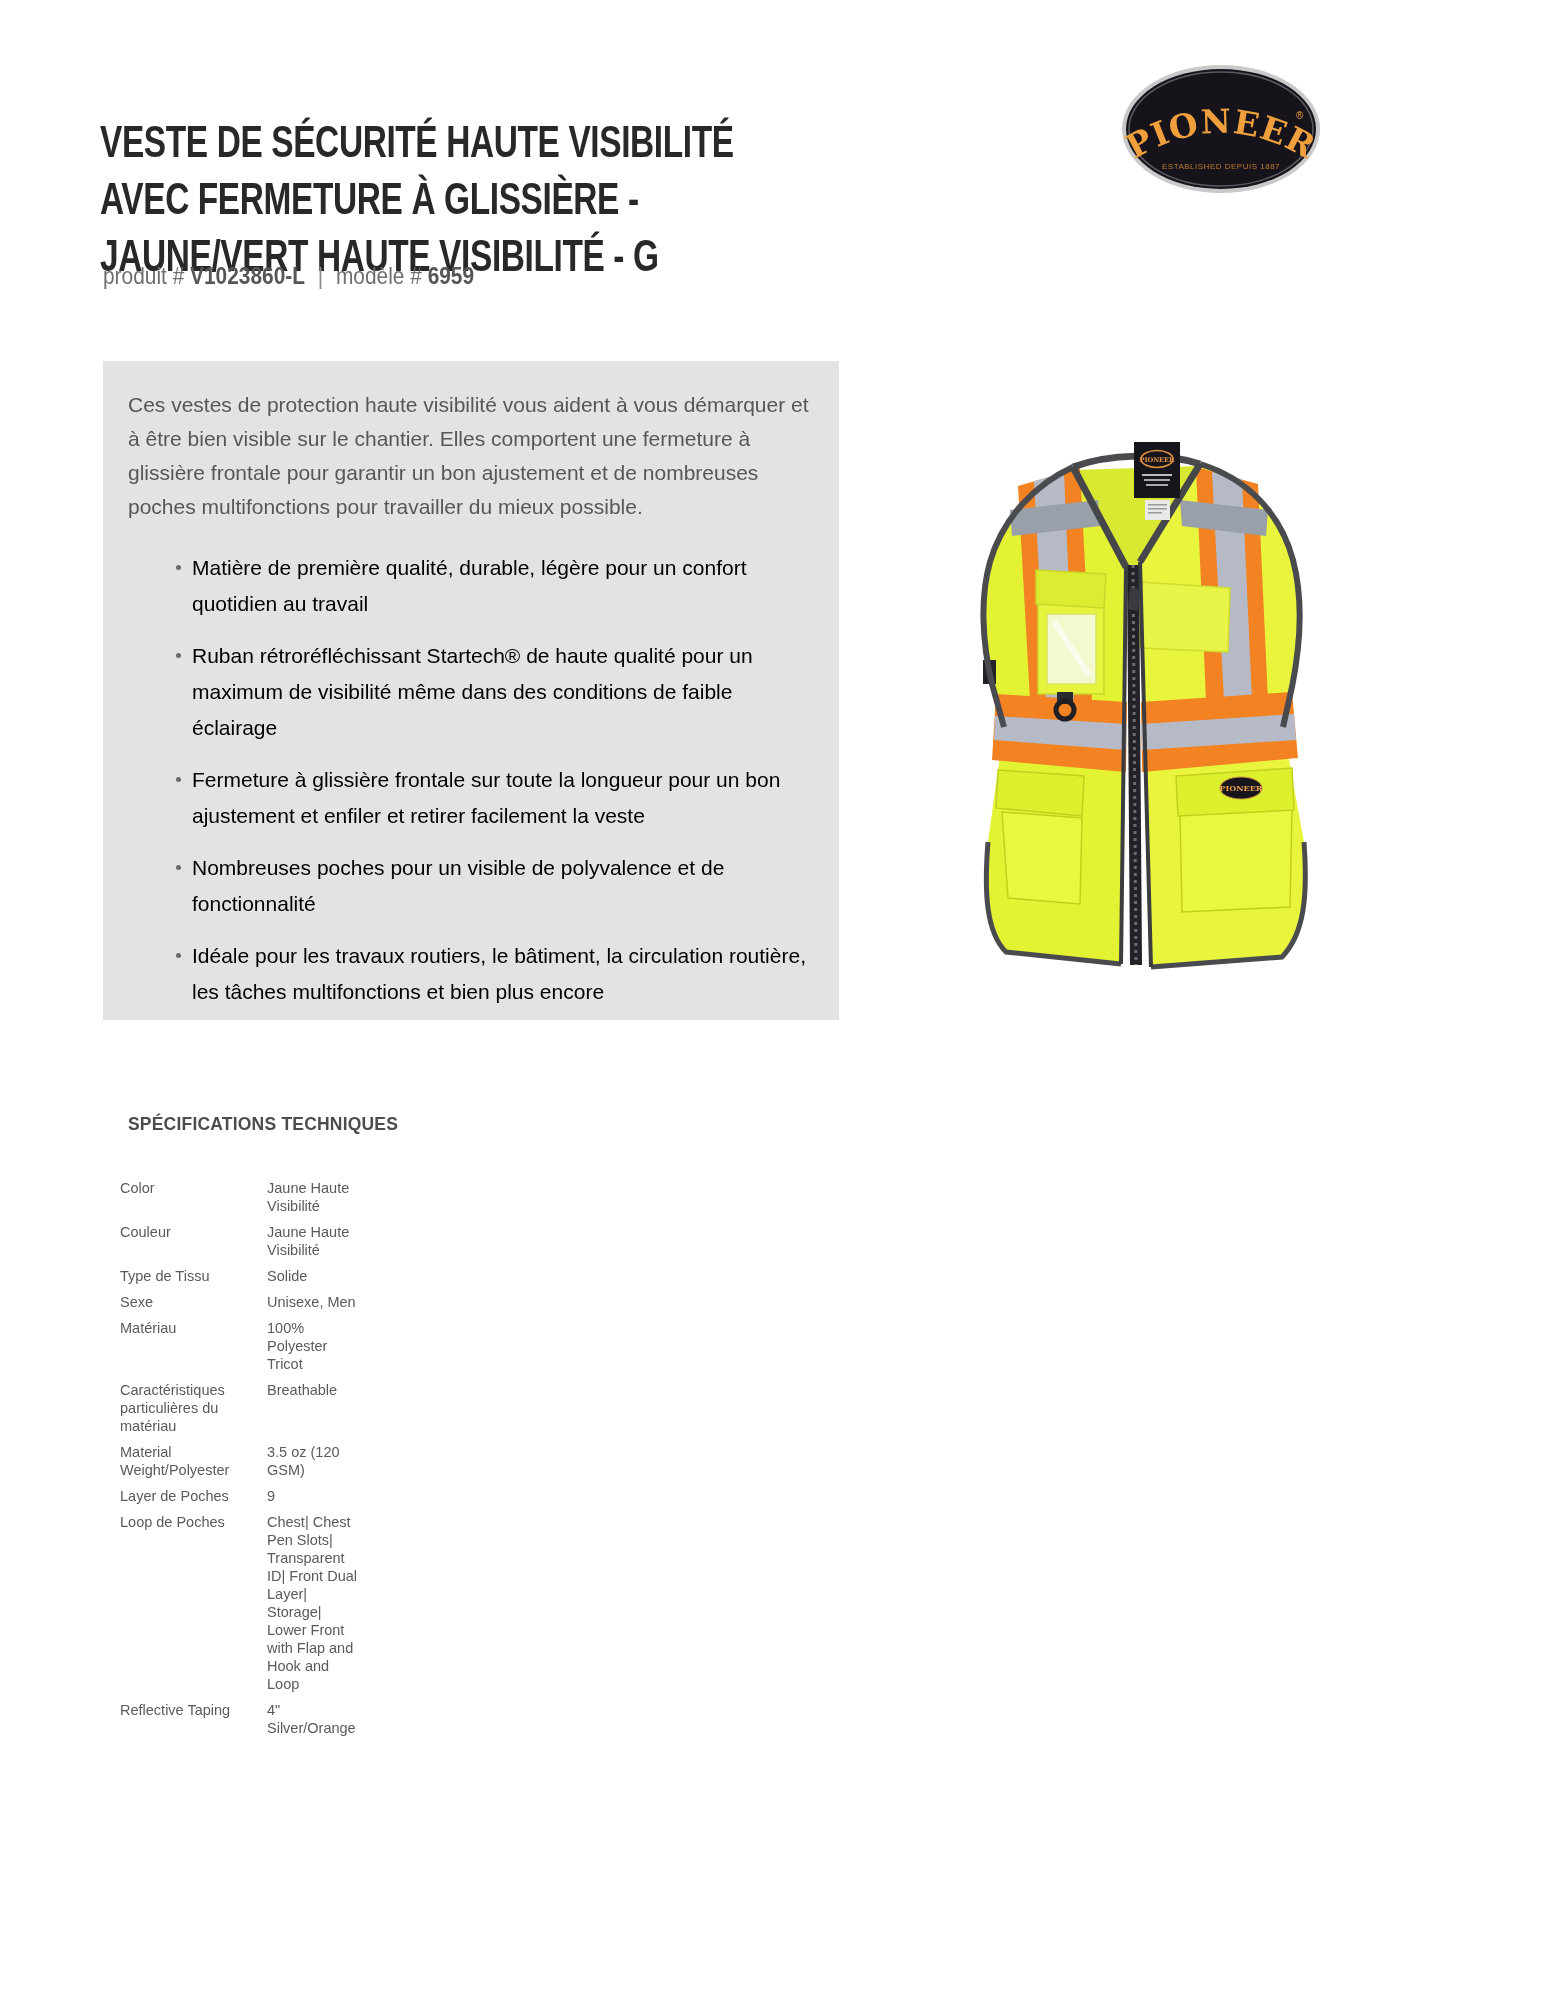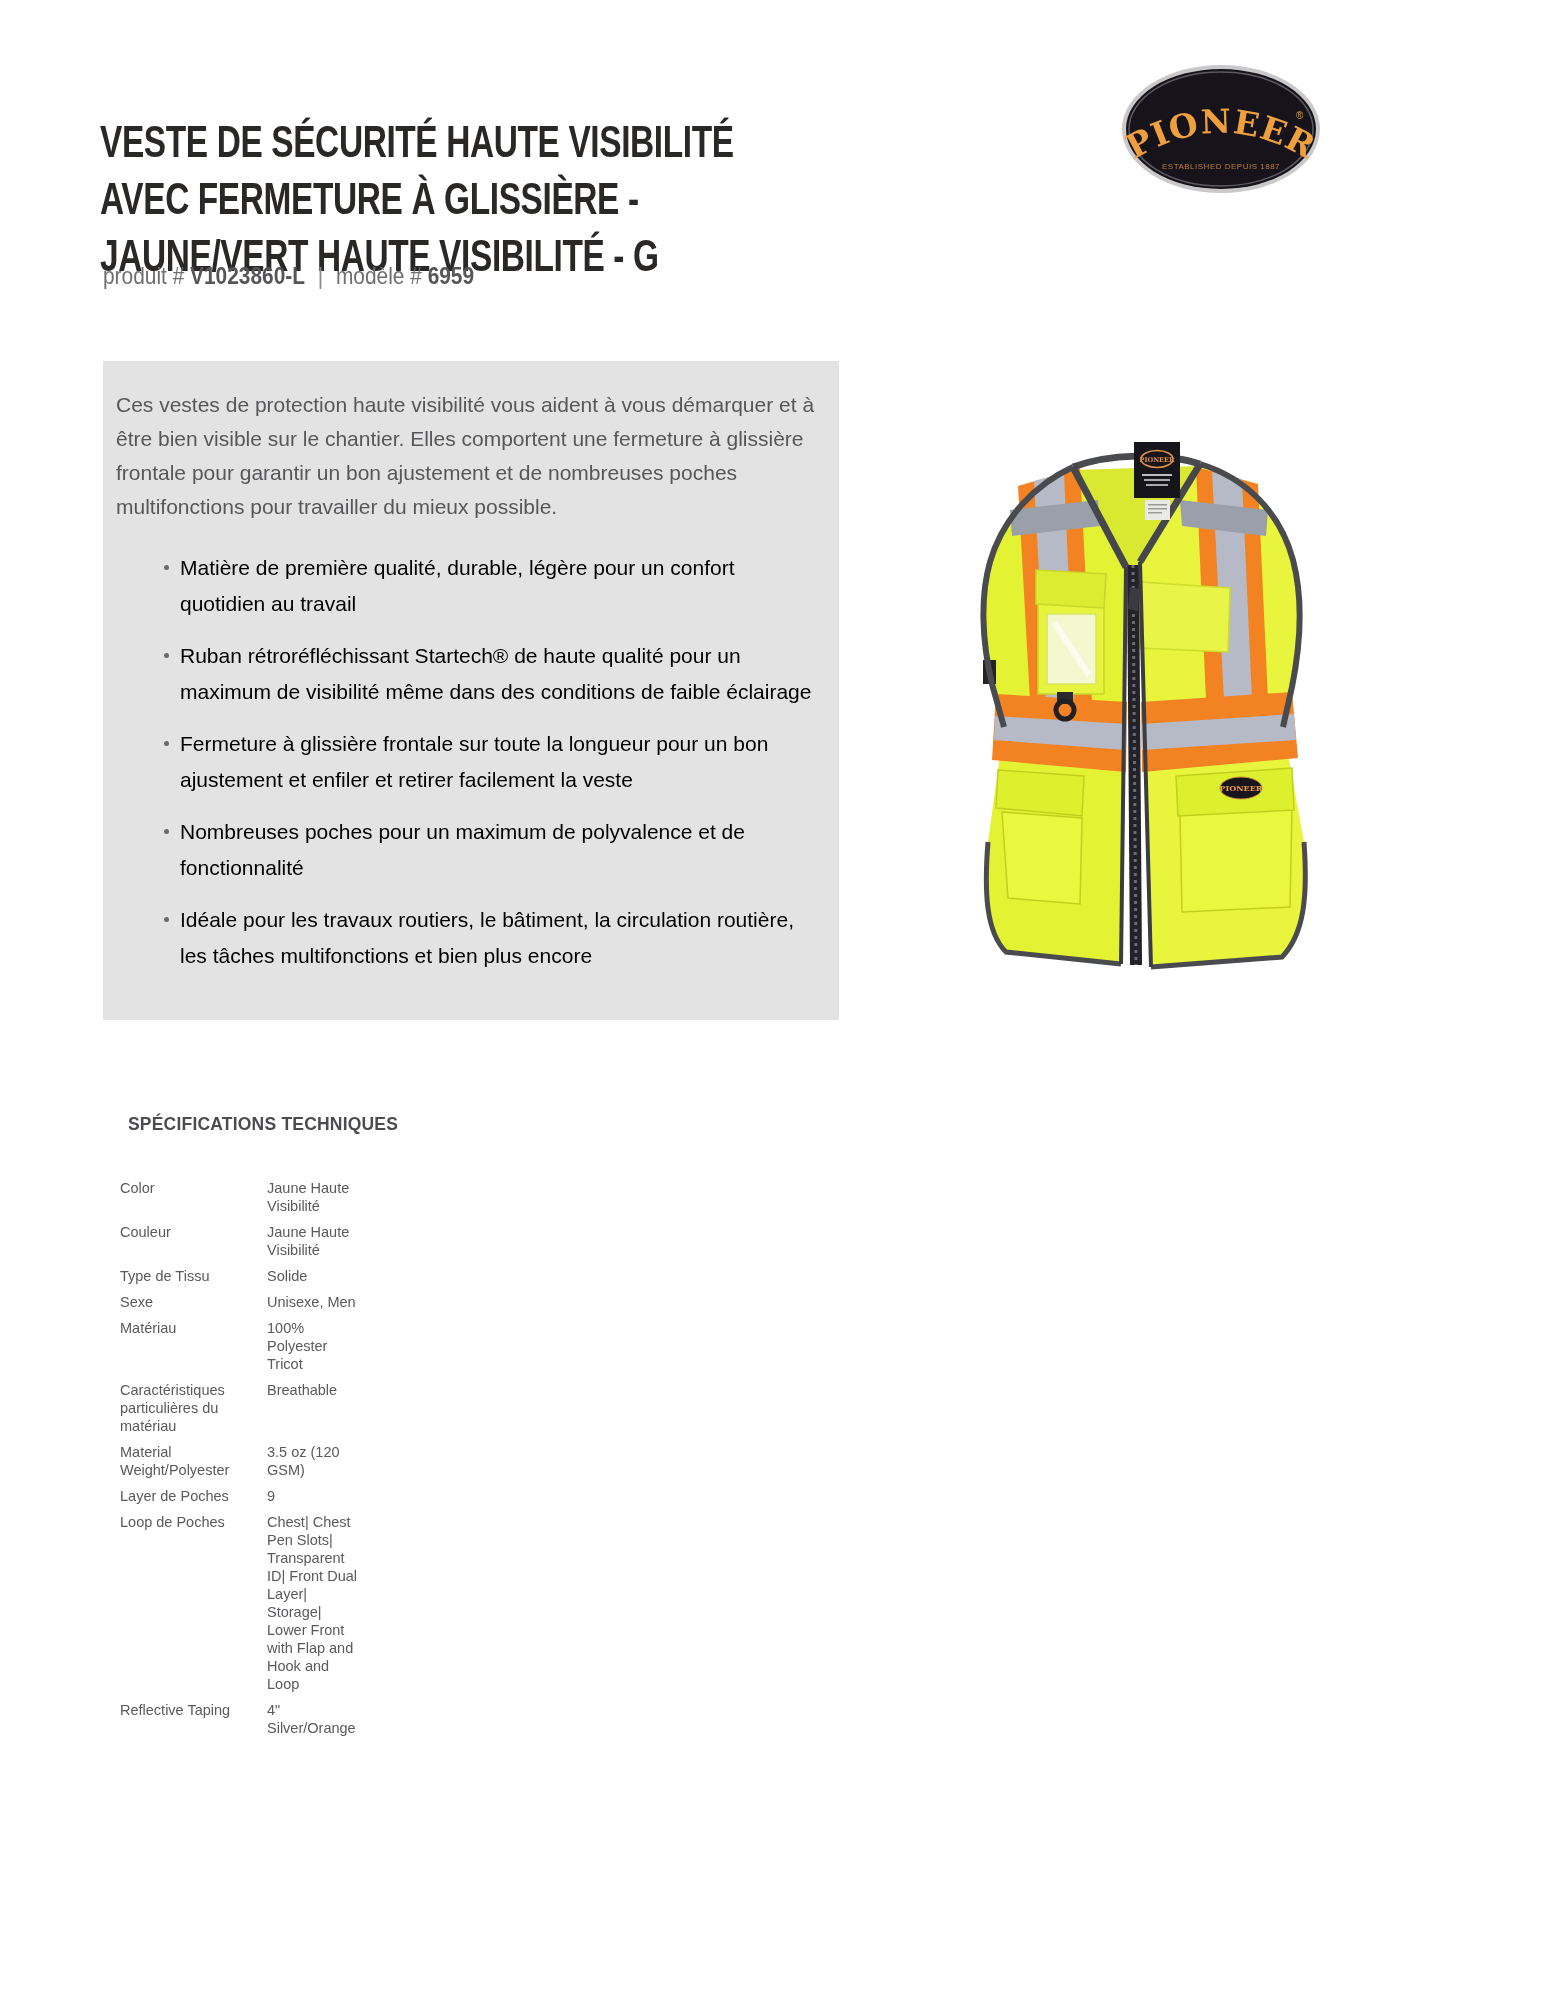--- a/index.html
+++ b/index.html
@@ -18,21 +18,21 @@
     position:absolute;left:103px;top:262px;font-size:24px;color:#6d6e70;
     transform:scaleX(0.87);transform-origin:0 0;white-space:nowrap;
   }
   .prodline b{color:#565659;}
   .prodline .sep{padding:0 8px;color:#8a8a8d;}
   
   .brand{position:absolute;left:1120px;top:63px;width:202px;height:132px;}
   
   .descbox{
     position:absolute;left:103px;top:361px;width:736px;height:659px;
-    background:#e3e3e3;box-sizing:border-box;padding:27px 24px 0 13px;
+    background:#e3e3e3;box-sizing:border-box;padding:27px 24px 0 25px;
   }
   .intro{font-size:21px;line-height:34px;color:#57575a;}
   .bullets{margin-top:26px;}
   .bullet{
     position:relative;margin:0 0 16px 64px;font-size:21px;line-height:36px;color:#000000;
   }
   .bullet .dot{
     position:absolute;left:-16px;top:15px;width:5px;height:5px;border-radius:50%;
     background:#6a6a6d;
   }
@@ -94,21 +94,21 @@
         <span>Ruban rétroréfléchissant Startech® de haute qualité pour un maximum de visibilité même dans des conditions de faible éclairage</span>
       </div>
 
       <div class="bullet">
         <span class="dot"></span>
         <span>Fermeture à glissière frontale sur toute la longueur pour un bon ajustement et enfiler et retirer facilement la veste</span>
       </div>
 
       <div class="bullet">
         <span class="dot"></span>
-        <span>Nombreuses poches pour un maximum de polyvalence et de fonctionnalité</span>
+        <span>Nombreuses poches pour un visible de polyvalence et de fonctionnalité</span>
       </div>
 
       <div class="bullet">
         <span class="dot"></span>
         <span>Idéale pour les travaux routiers, le bâtiment, la circulation routière, les tâches multifonctions et bien plus encore</span>
       </div>
     </div>
 </div>
 
 <div class="product-image">

